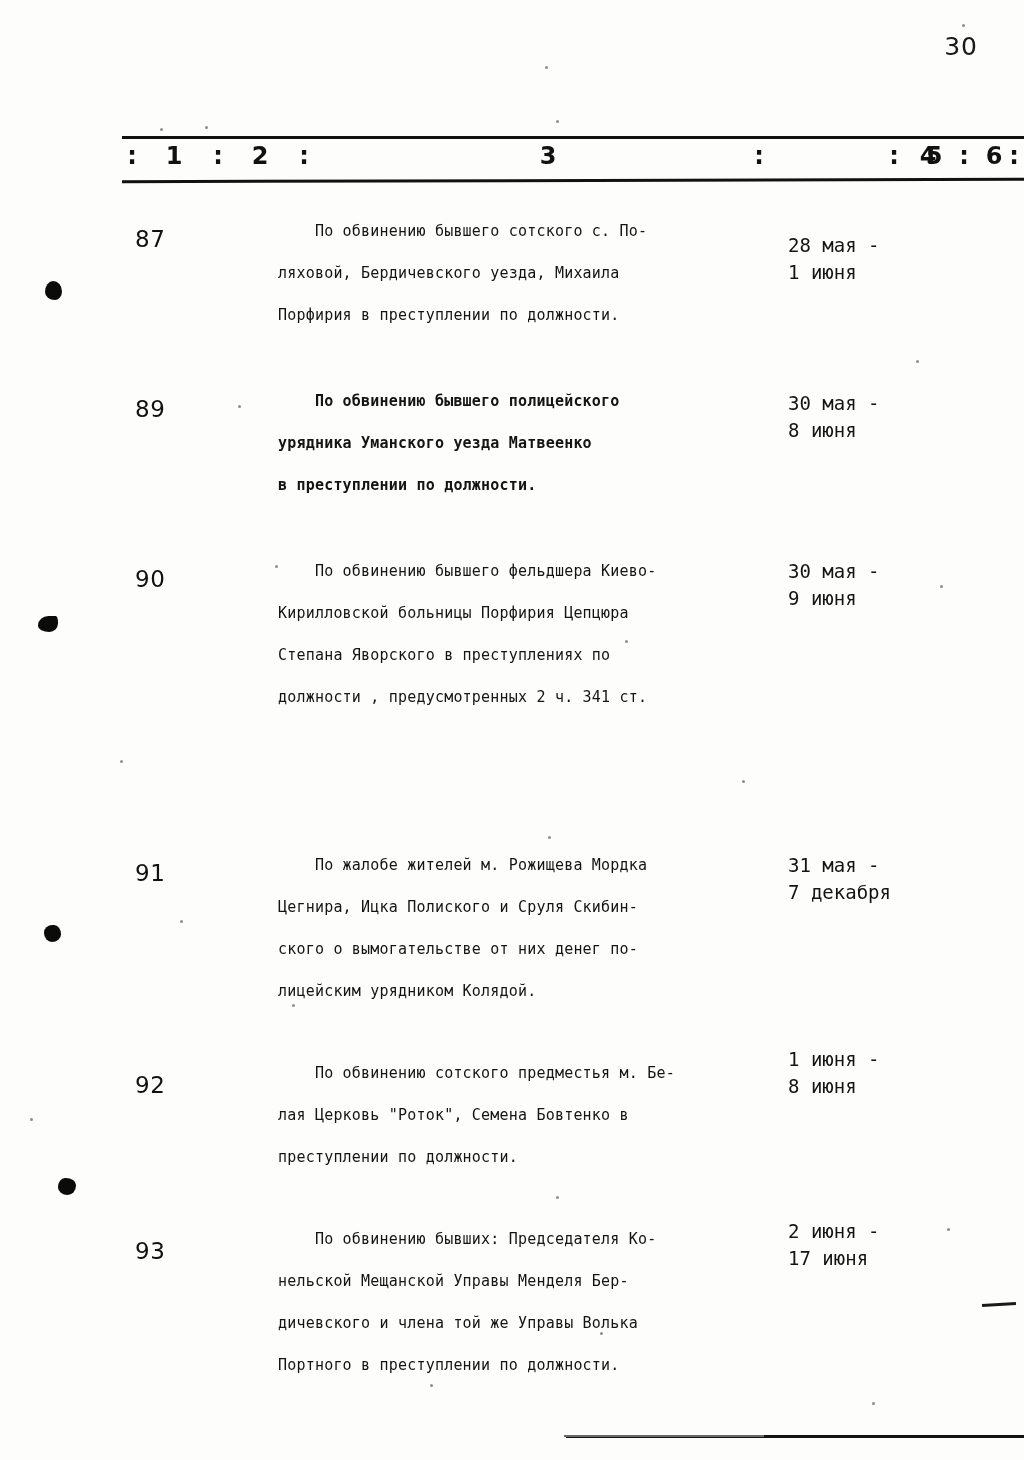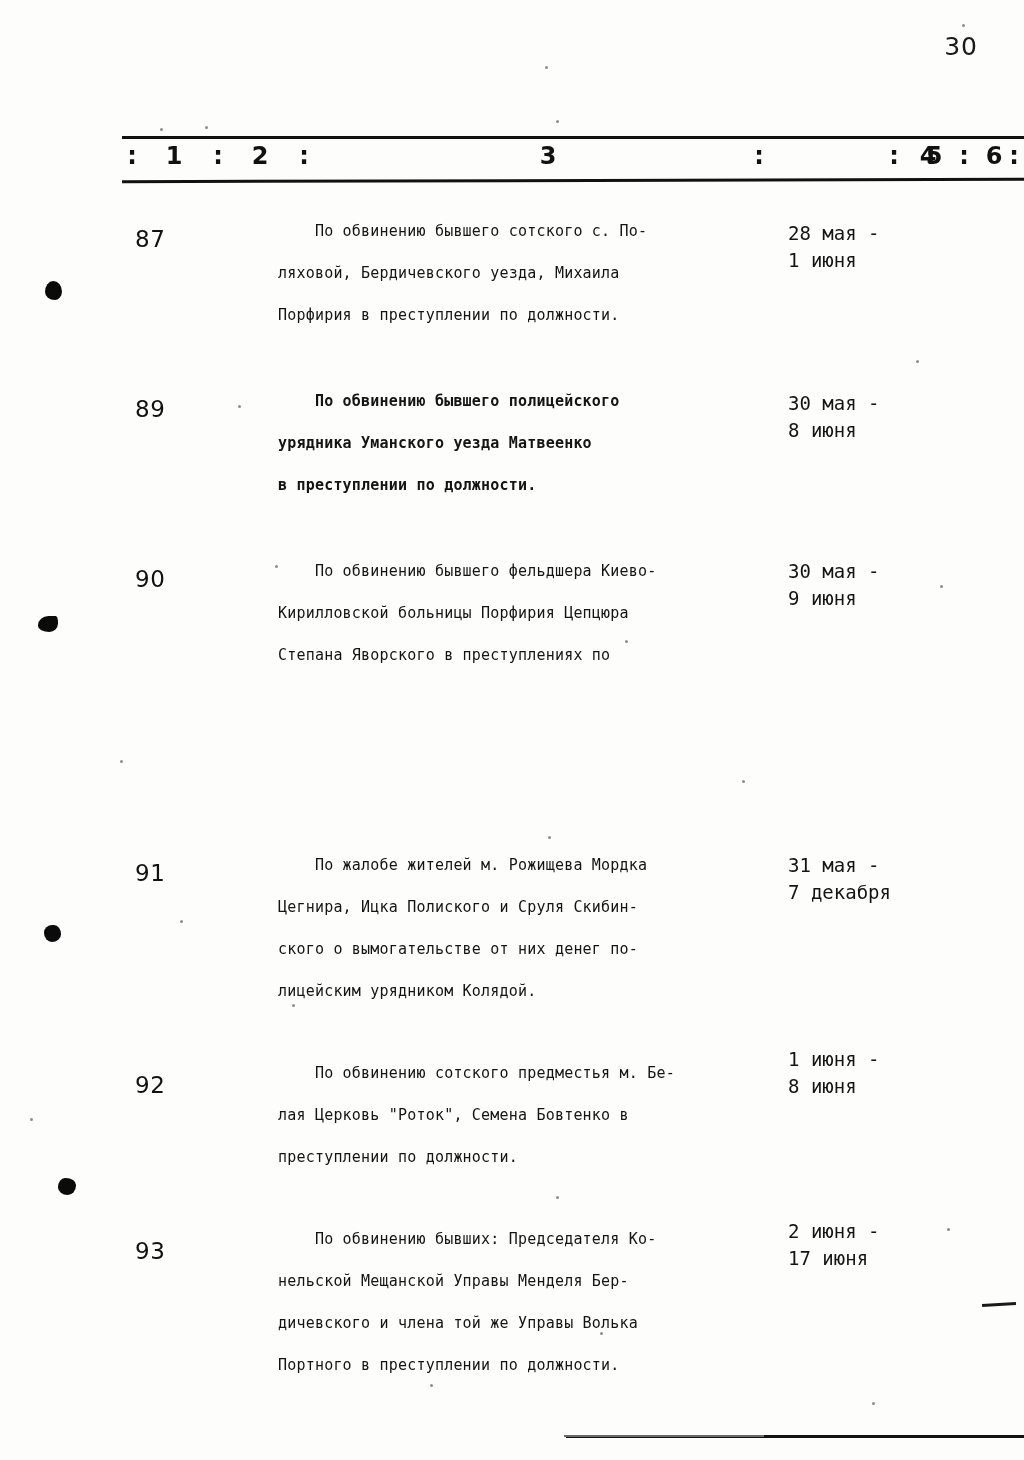--- a/index.html
+++ b/index.html
@@ -113,21 +113,21 @@
     display: block;
     font-size: 19px;
     line-height: 27px;
     white-space: pre;
     color: #141414;
   }
 
   
   .r87 .row-num   { top: 30px; }
   .r87 .row-body  { top: 14px; }
-  .r87 .row-dates { top: 24px; }
+  .r87 .row-dates { top: 36px; }
 
   .r89 .row-num   { top: 200px; }
   .r89 .row-body  { top: 184px; font-weight: bold; }
   .r89 .row-dates { top: 194px; }
 
   .r90 .row-num   { top: 370px; }
   .r90 .row-body  { top: 354px; }
   .r90 .row-dates { top: 362px; }
 
   .r91 .row-num   { top: 664px; }
@@ -254,20 +254,21 @@
           <span class="dl">30 мая -</span>
           <span class="dl">8 июня</span>
         </div>
       </div>
       <div class="row r90">
         <div class="row-num">90</div>
         <div class="row-body">
           <span class="ln">    По обвинению бывшего фельдшера Киево-</span>
           <span class="ln">Кирилловской больницы Порфирия Цепцюра</span>
           <span class="ln">Степана Яворского в преступлениях по</span>
+          <span class="ln">должности , предусмотренных 2 ч. 341 ст.</span>
         </div>
         <div class="row-dates">
           <span class="dl">30 мая -</span>
           <span class="dl">9 июня</span>
         </div>
       </div>
       <div class="row r91">
         <div class="row-num">91</div>
         <div class="row-body">
           <span class="ln">    По жалобе жителей м. Рожищева Мордка</span>

